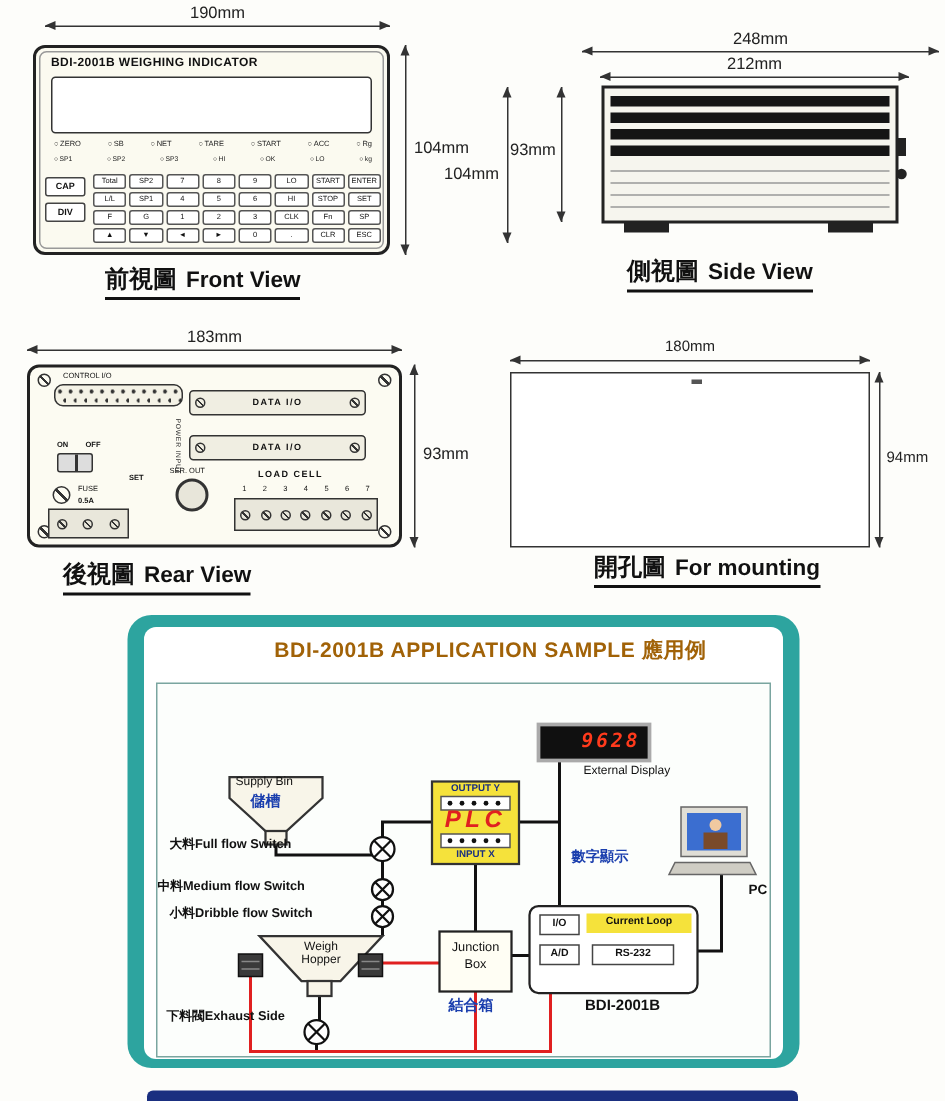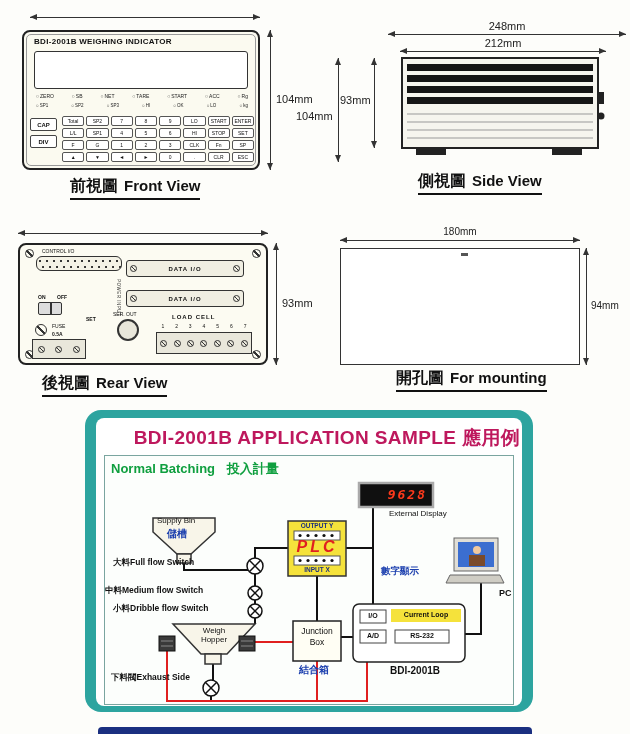--- a/index.html
+++ b/index.html
@@ -59,34 +59,35 @@
   .serout-circle { position:absolute; width:22px; height:22px; border:2px solid #333; border-radius:50%; background:#e8e6da; }
   .tstrip { position:absolute; border:1px solid #333; background:#e9e7db; display:flex; align-items:center; justify-content:space-around; }
   .pinrow { position:absolute; display:flex; justify-content:space-around; font-size:5px; }
 
   
   .mount-rect { position:absolute; border:1.5px solid #333; background:#fff; }
 
   
   .app-box { position:absolute; background:#2da49f; border-radius:16px; }
   .app-panel { position:absolute; left:11px; top:8px; width:426px; height:288px; background:#ffffff; border-radius:8px; }
-  .app-title { margin-top:7px; text-align:center; font-size:19px; font-weight:bold; color:#be185d; letter-spacing:.4px;padding-left:36px; }
+  .app-title { margin-top:7px; text-align:center; font-size:14px; font-weight:bold; color:#a16207; letter-spacing:.4px;padding-left:36px; }
   .app-diagram { position:absolute; left:8px; top:37px; width:410px; height:250px; border:1px solid #7aa5a0; background:#fcfefc; }
   .dlabel { position:absolute; font-size:8px; color:#111; white-space:nowrap; }
   .blue { color:#1b3fae; font-weight:bold; }
   .green { color:#0f9f3f; font-weight:bold; }
   .digits { position:absolute; font-family:"DejaVu Sans Mono", monospace; font-weight:bold; font-style:italic;
     color:#ff3a1c; font-size:13px; letter-spacing:2px; text-align:right; }
   .bottom-strip { position:absolute; background:#1a2f80; border-radius:4px 4px 0 0; }
 </style>
 </head>
 <body>
 
 <div class="page">
 
+  <div class="dimlabel" style="left:30px;top:3px;width:230px;">190mm</div>
   <div class="dimh" style="left:30px;top:17px;width:230px;"></div>
 
   <div class="panel-front" style="left:22px;top:30px;width:238px;height:140px;">
     <div class="fp-title">BDI-2001B WEIGHING INDICATOR</div>
     <div class="fp-display"></div>
     <div class="fp-ind" style="top:61px;">
         <span class="ind">ZERO</span>
         <span class="ind">SB</span>
         <span class="ind">NET</span>
         <span class="ind">TARE</span>
@@ -179,20 +180,21 @@
 
   <div class="dimv" style="left:374px;top:58px;height:90px;"></div>
   <div class="dimlabel" style="left:340px;top:94px;width:34px;text-align:left;">93mm</div>
   <div class="dimv" style="left:338px;top:58px;height:104px;"></div>
   <div class="dimlabel" style="left:296px;top:110px;width:40px;text-align:left;">104mm</div>
 
   <div class="caption" style="left:418px;top:171px;">
     <span class="zh">側視圖</span><span class="en">Side View</span>
   </div>
 
+  <div class="dimlabel" style="left:18px;top:219px;width:250px;">183mm</div>
   <div class="dimh" style="left:18px;top:233px;width:250px;"></div>
 
   <div class="rear-panel" style="left:18px;top:243px;width:250px;height:122px;">
     <span class="screw" style="position:absolute;left:5px;top:4px;"></span>
     <span class="screw" style="position:absolute;right:5px;top:4px;"></span>
     <span class="screw" style="position:absolute;left:5px;bottom:4px;"></span>
     <span class="screw" style="position:absolute;right:5px;bottom:4px;"></span>
 
     <div class="tinytext" style="left:22px;top:3px;">CONTROL I/O</div>
     <div class="db25" style="left:16px;top:11px;width:86px;height:15px;"></div>
@@ -356,24 +358,20 @@
 
           <rect x="188" y="165" width="48" height="40" fill="#fffef4" stroke="#222" stroke-width="1.5"></rect>
 
           <rect x="248" y="148" width="112" height="58" rx="6" fill="#ffffff" stroke="#222" stroke-width="1.5"></rect>
           <rect x="255" y="154" width="26" height="13" fill="#fff" stroke="#444" stroke-width="1"></rect>
           <rect x="286" y="153" width="70" height="13" fill="#f5e23b"></rect>
           <rect x="255" y="174" width="26" height="13" fill="#fff" stroke="#444" stroke-width="1"></rect>
           <rect x="290" y="174" width="54" height="13" fill="#fff" stroke="#444" stroke-width="1"></rect>
         </svg>
 
-        <div class="dlabel" style="left:6px;top:4px;font-size:13px;">
-          <span class="green">Normal Batching</span>
-          <span class="green" style="margin-left:8px;">投入計量</span>
-        </div>
 
         <div class="dlabel" style="left:52px;top:60px;">Supply Bin</div>
         <div class="dlabel blue" style="left:62px;top:71px;font-size:10px;">儲槽</div>
 
         <div class="dlabel" style="left:8px;top:101px;font-size:8.5px;font-weight:600;">大料Full flow Switch</div>
         <div class="dlabel" style="left:0;top:129px;font-size:8.5px;font-weight:600;">中料Medium flow Switch</div>
         <div class="dlabel" style="left:8px;top:147px;font-size:8.5px;font-weight:600;">小料Dribble flow Switch</div>
 
         <div class="dlabel" style="left:183px;top:66px;width:58px;text-align:center;font-size:6.5px;font-weight:bold;color:#1a2f80;">OUTPUT Y</div>
         <div class="dlabel" style="left:183px;top:82px;width:58px;text-align:center;font-size:16px;font-weight:bold;font-style:italic;letter-spacing:3px;color:#e02020;">PLC</div>

